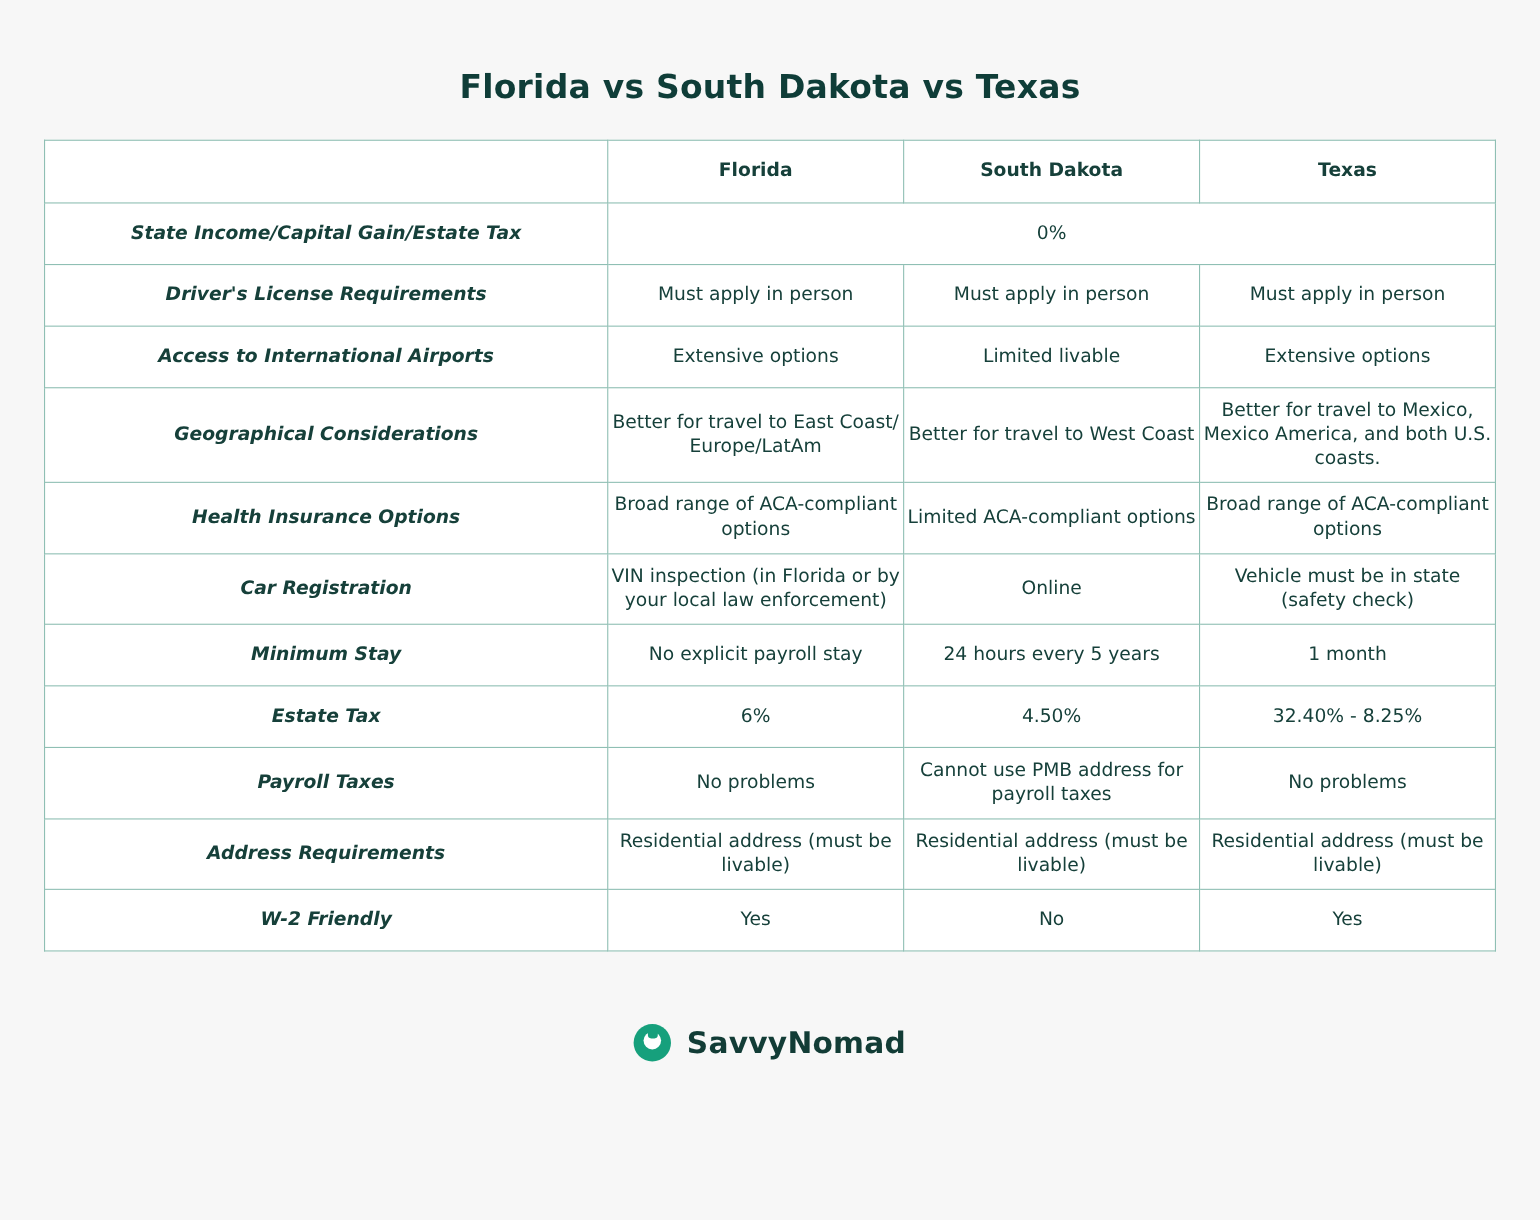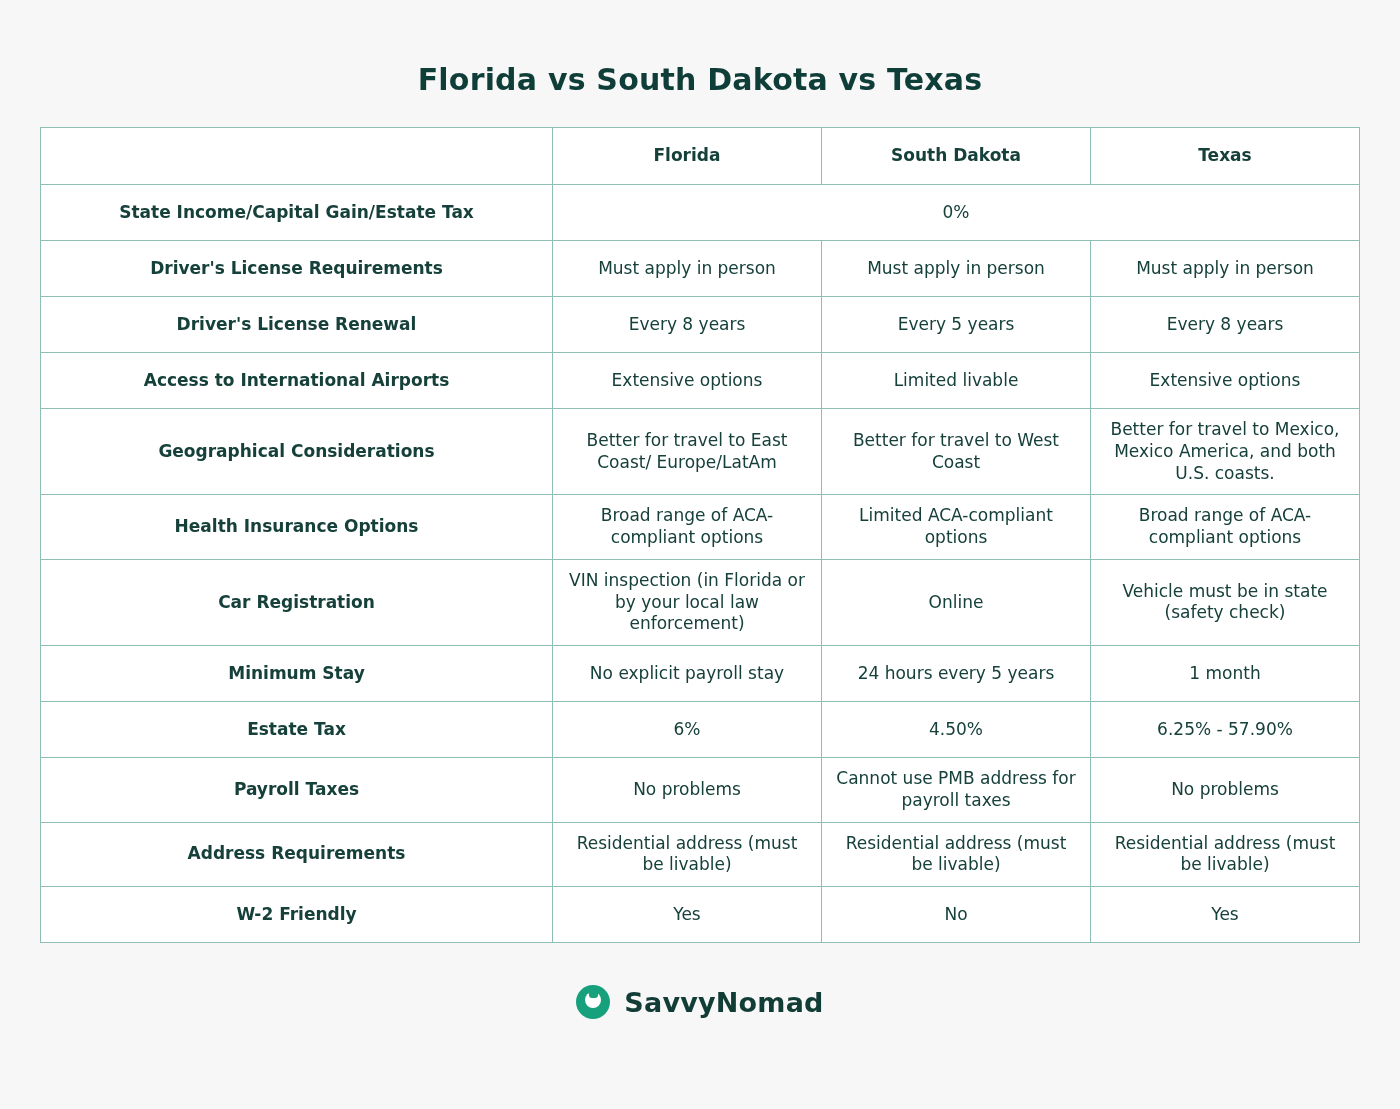--- a/index.html
+++ b/index.html
@@ -34,21 +34,21 @@
   table.cmp {
     border-collapse: collapse;
     width: 1320px;
     table-layout: fixed;
     background: #ffffff;
   }
   table.cmp th, table.cmp td {
     border: 1px solid #8fbfb4;
     vertical-align: middle;
     text-align: center;
-    padding: 10px 12px;
+    padding: 10px 1px;
     font-size: 17px;
     line-height: 1.28;
     color: #16403a;
     background: #ffffff;
   }
   col.c-label { width: 512px; }
   col.c-col   { width: 269px; }
 
   thead th {
     font-weight: bold;
@@ -57,29 +57,30 @@
     color: #0f3d38;
   }
   thead th.blank { background: #ffffff; }
 
   td.rowlabel {
     text-align: left;
     font-weight: bold;
     font-size: 18px;
     padding-left: 28px;
     color: #10403a;
+    font-style: italic;
   }
   td.shaded { background: #e3efe9; }
   td.span3 { }
 
   .row-h-1 { height: 56px; }
   .row-h-2 { height: 58px; }
 
   .footer {
-    margin-top: 42px;
+    margin-top: 66px;
     display: flex;
     align-items: center;
     justify-content: center;
     gap: 14px;
   }
   .logo-mark {
     width: 34px;
     height: 34px;
     border-radius: 50%;
     background: #16a07c;
@@ -143,26 +144,20 @@
         <td class="span3" colspan="3">0%</td>
       </tr>
 
       <tr class="row-h-1">
         <td class="rowlabel">Driver's License Requirements</td>
         <td>Must apply in person</td>
         <td>Must apply in person</td>
         <td>Must apply in person</td>
       </tr>
 
-      <tr class="row-h-1">
-        <td class="rowlabel">Driver's License Renewal</td>
-        <td>Every 8 years</td>
-        <td>Every 5 years</td>
-        <td>Every 8 years</td>
-      </tr>
 
       <tr class="row-h-1">
         <td class="rowlabel">Access to International Airports</td>
         <td>Extensive options</td>
         <td class="shaded">Limited livable</td>
         <td>Extensive options</td>
       </tr>
 
       <tr class="row-h-2">
         <td class="rowlabel">Geographical Considerations</td>
@@ -189,21 +184,21 @@
         <td class="rowlabel">Minimum Stay</td>
         <td class="shaded">No explicit payroll stay</td>
         <td>24 hours every 5 years</td>
         <td class="shaded">1 month</td>
       </tr>
 
       <tr class="row-h-1">
         <td class="rowlabel">Estate Tax</td>
         <td>6%</td>
         <td>4.50%</td>
-        <td>6.25% - 57.90%</td>
+        <td>32.40% - 8.25%</td>
       </tr>
 
       <tr class="row-h-1">
         <td class="rowlabel">Payroll Taxes</td>
         <td>No problems</td>
         <td>Cannot use PMB address for payroll taxes</td>
         <td>No problems</td>
       </tr>
 
       <tr class="row-h-1">

